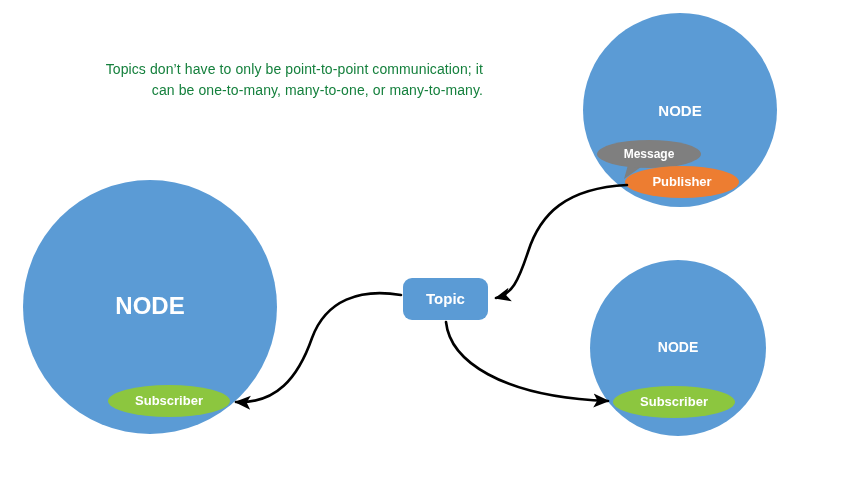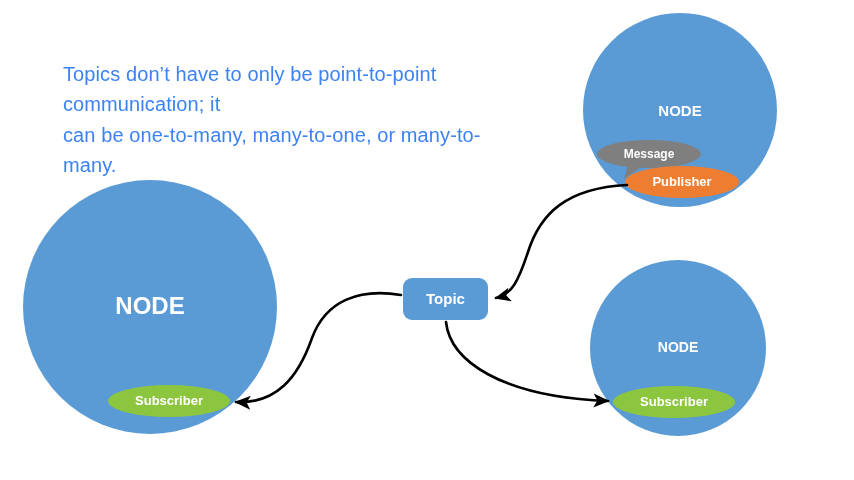--- a/index.html
+++ b/index.html
@@ -17,25 +17,26 @@
     height: 480px;
     background: #ffffff;
     overflow: hidden;
   }
   
   #caption {
     position: absolute;
     left: 63px;
     top: 59px;
     width: 420px;
-    font-size: 20px;
+    font-size: 14px;
     line-height: 1.52;
-    color: #3b82f6;
+    color: #15803d;
     letter-spacing: 0.1px;
     white-space: pre-line;
+    text-align: right;
   }
   
   #canvas {
     position: absolute;
     left: 0;
     top: 0;
     width: 854px;
     height: 480px;
   }
   .node-label {

